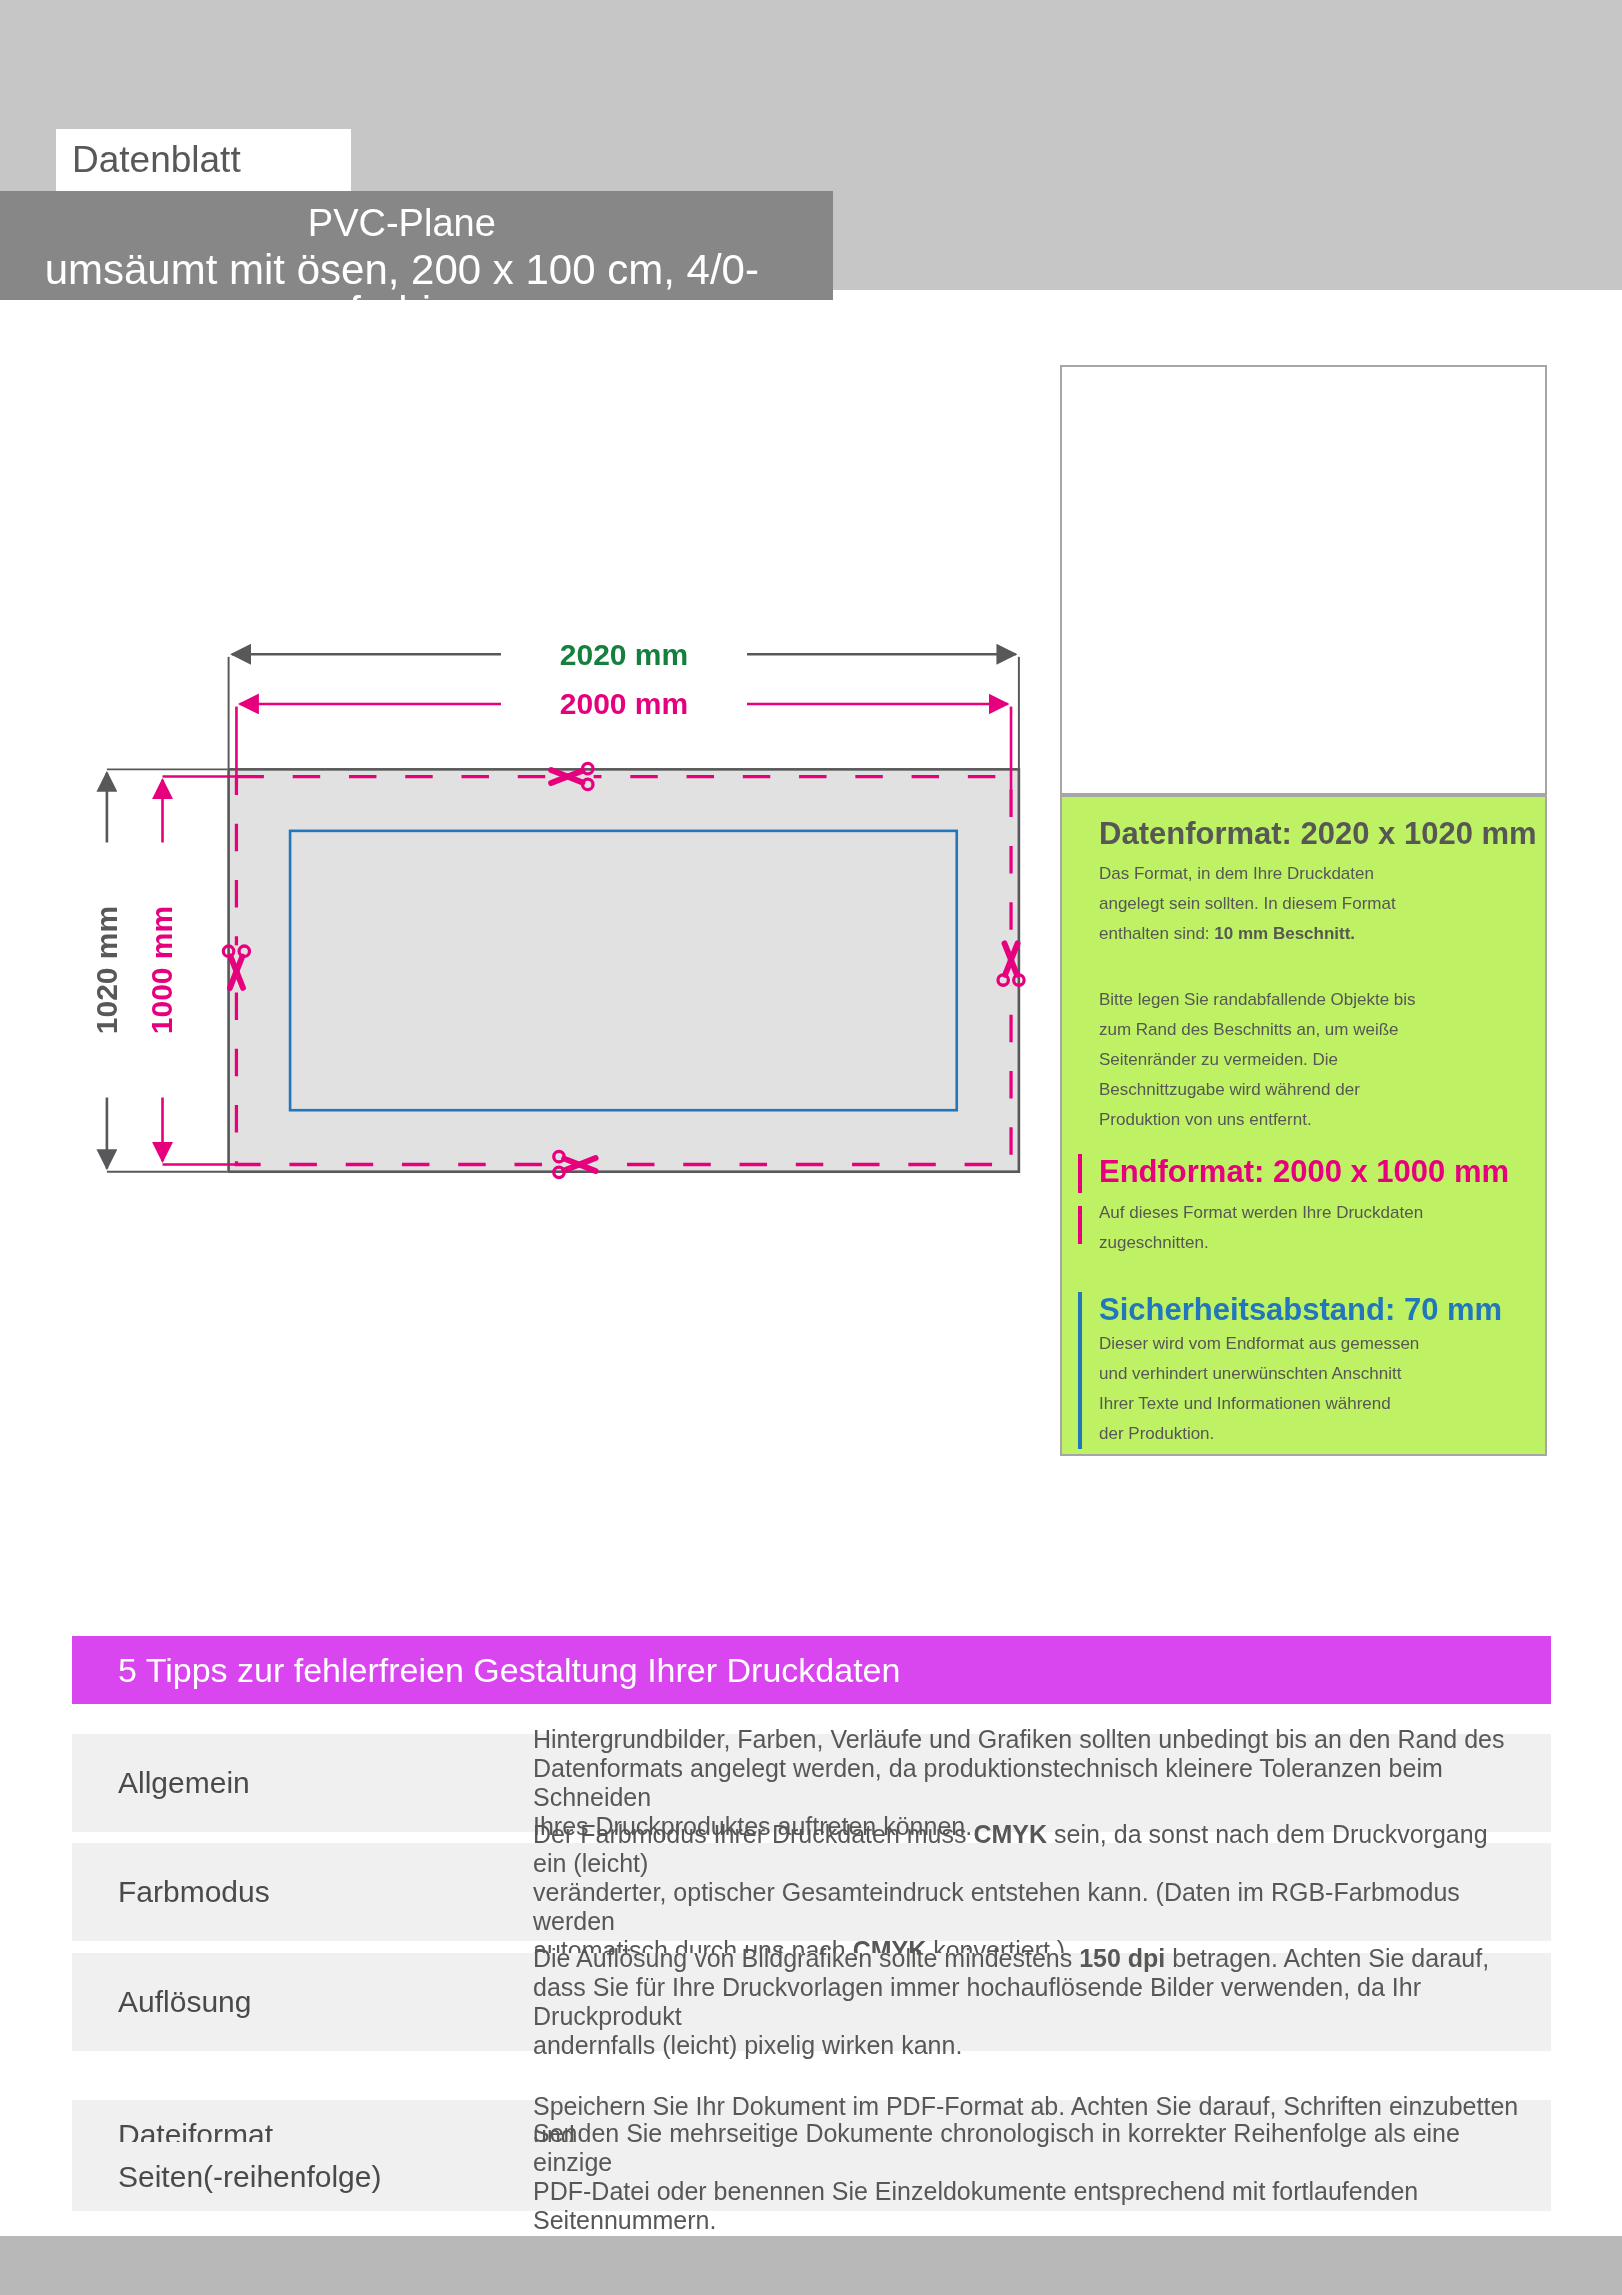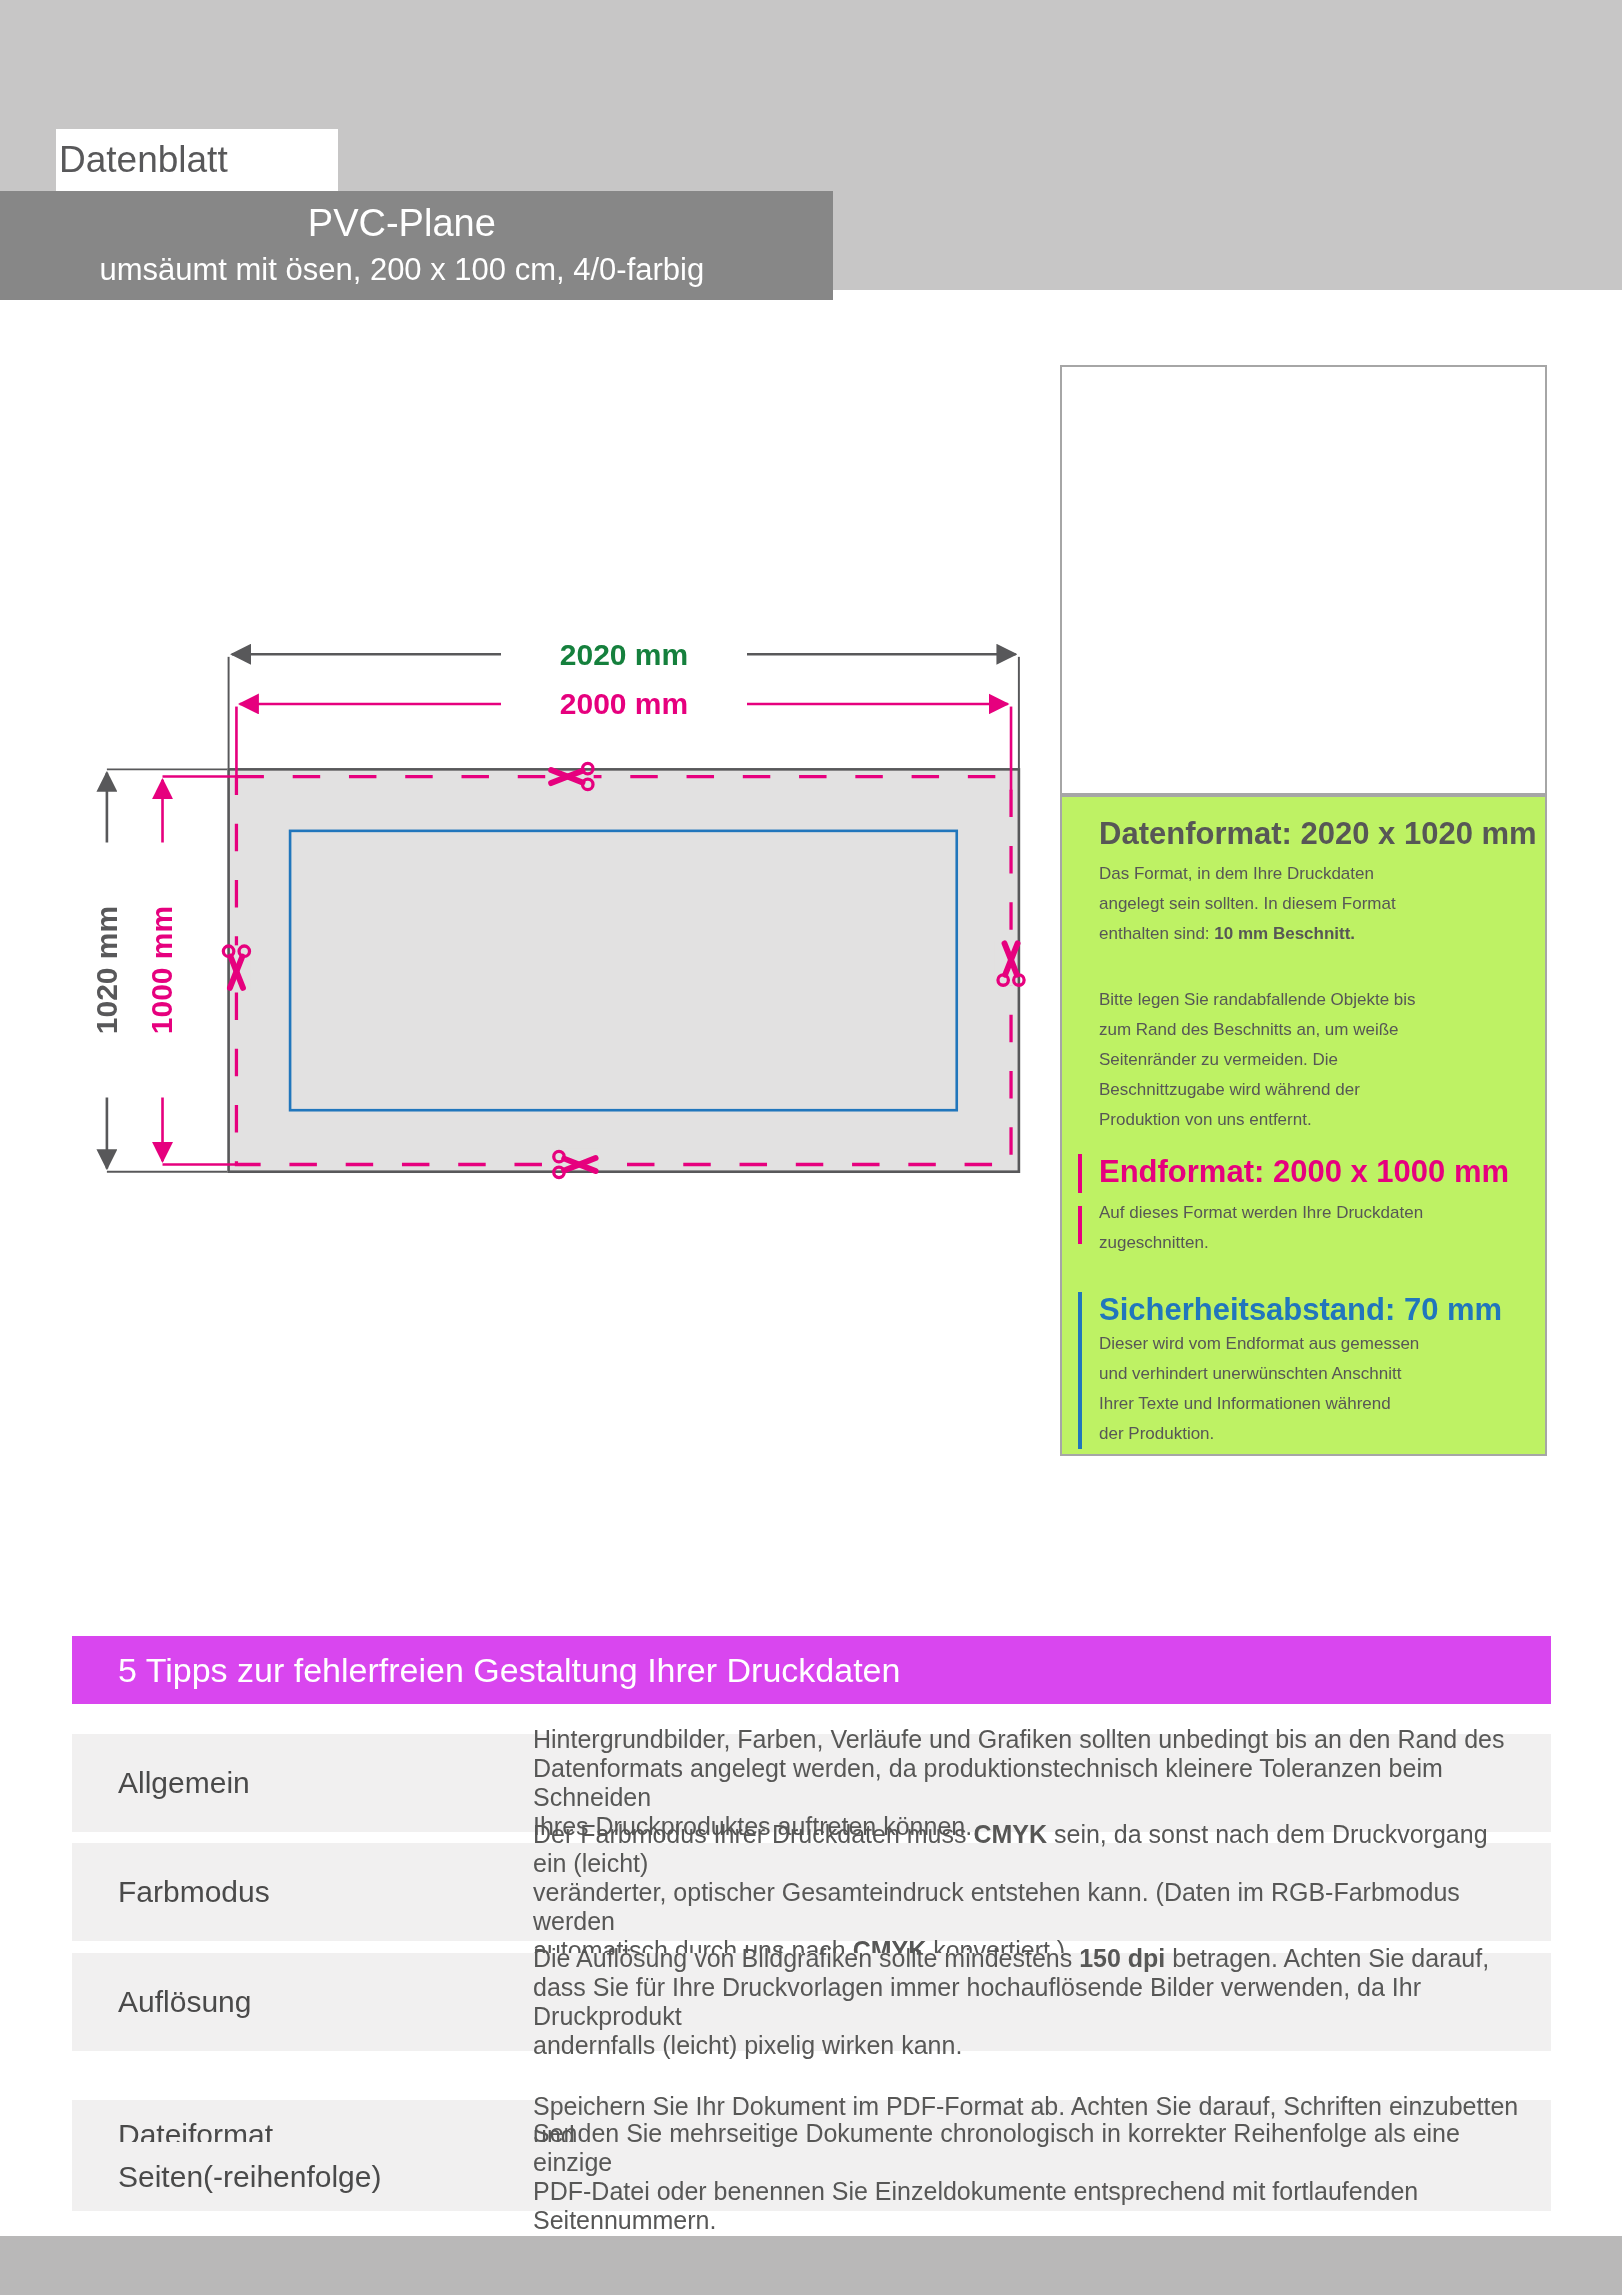--- a/index.html
+++ b/index.html
@@ -5,25 +5,25 @@
 <style>
   html,body{margin:0;padding:0;}
   body{
     width:1623px;height:2295px;position:relative;background:#ffffff;
     font-family:"Liberation Sans", sans-serif;color:#58585a;overflow:hidden;
   }
   .abs{position:absolute;}
   
   .top-band{left:0;top:0;width:1623px;height:290px;background:#c7c6c6;}
   .datenblatt-box{left:56px;top:129px;width:279px;height:62px;background:#ffffff;
-    font-size:37px;line-height:62px;padding-left:3px;color:#58585a;}
+    font-size:37px;line-height:62px;padding-left:16px;color:#58585a;}
   .product-banner{left:0;top:191px;width:833px;height:109px;background:#878787;
     color:#ffffff;text-align:center;box-sizing:border-box;padding:6.5px 29.4px 0 0;}
   .product-banner .product{font-size:38px;line-height:51px;}
-  .product-banner .subtitle{font-size:31px;line-height:42px;}
+  .product-banner .subtitle{font-size:42px;line-height:42px;}
   
   .dim-label{background:#ffffff;text-align:center;font-weight:bold;font-size:30px;}
   .dim-h{width:246px;height:35px;line-height:35px;}
   .lbl-2020{left:501px;top:637px;color:#15803d;}
   .lbl-2000{left:501px;top:686px;color:#e6007e;}
   .dim-v{width:255px;height:58px;line-height:58px;transform:translate(-50%,-50%) rotate(-90deg);}
   .lbl-1020{left:107px;top:970px;color:#58585a;}
   .lbl-1000{left:162px;top:970px;color:#e6007e;}
   svg.overlay{position:absolute;left:0;top:0;width:1623px;height:2295px;pointer-events:none;}
   

